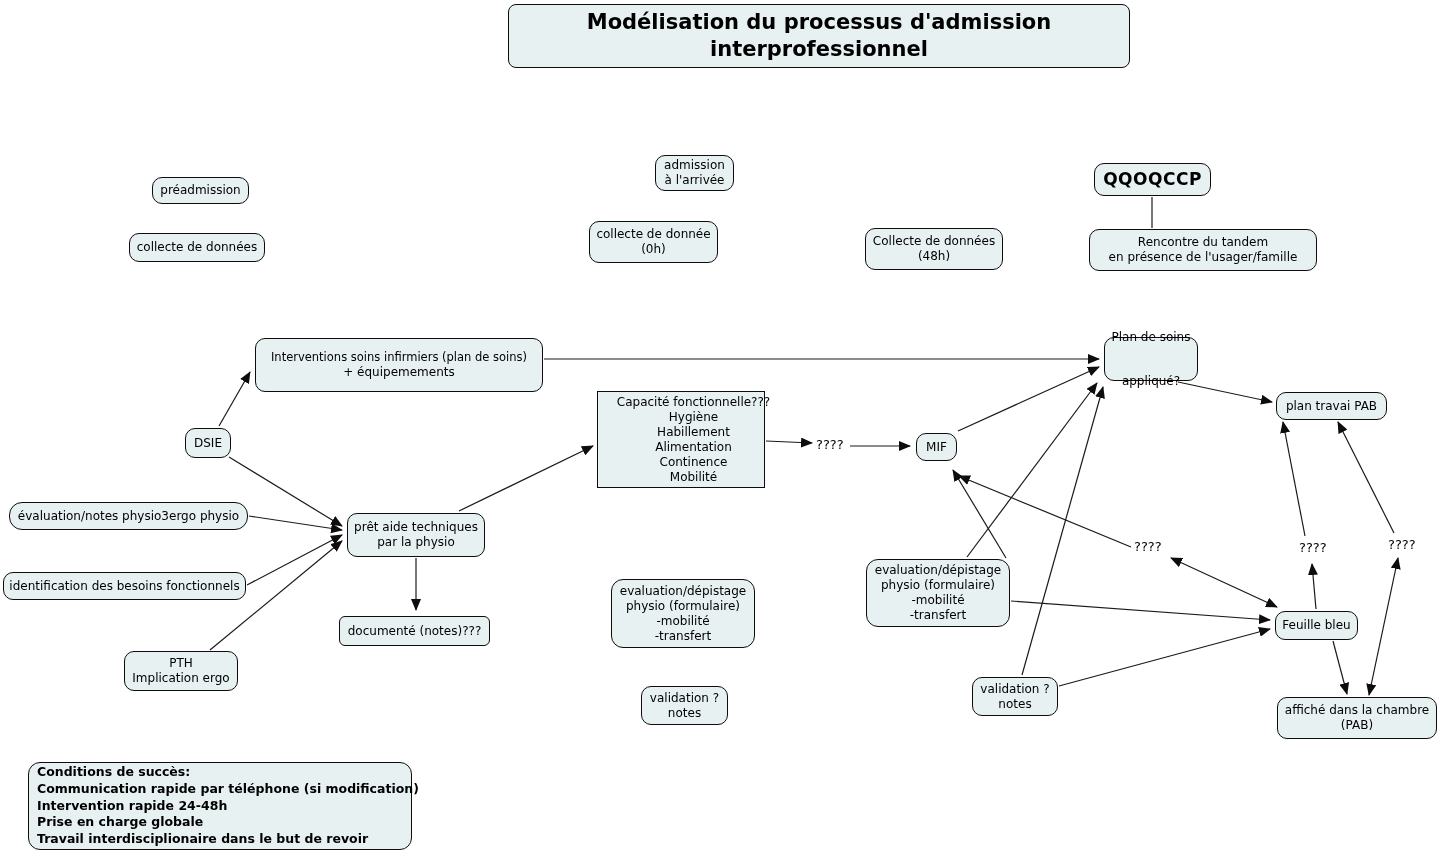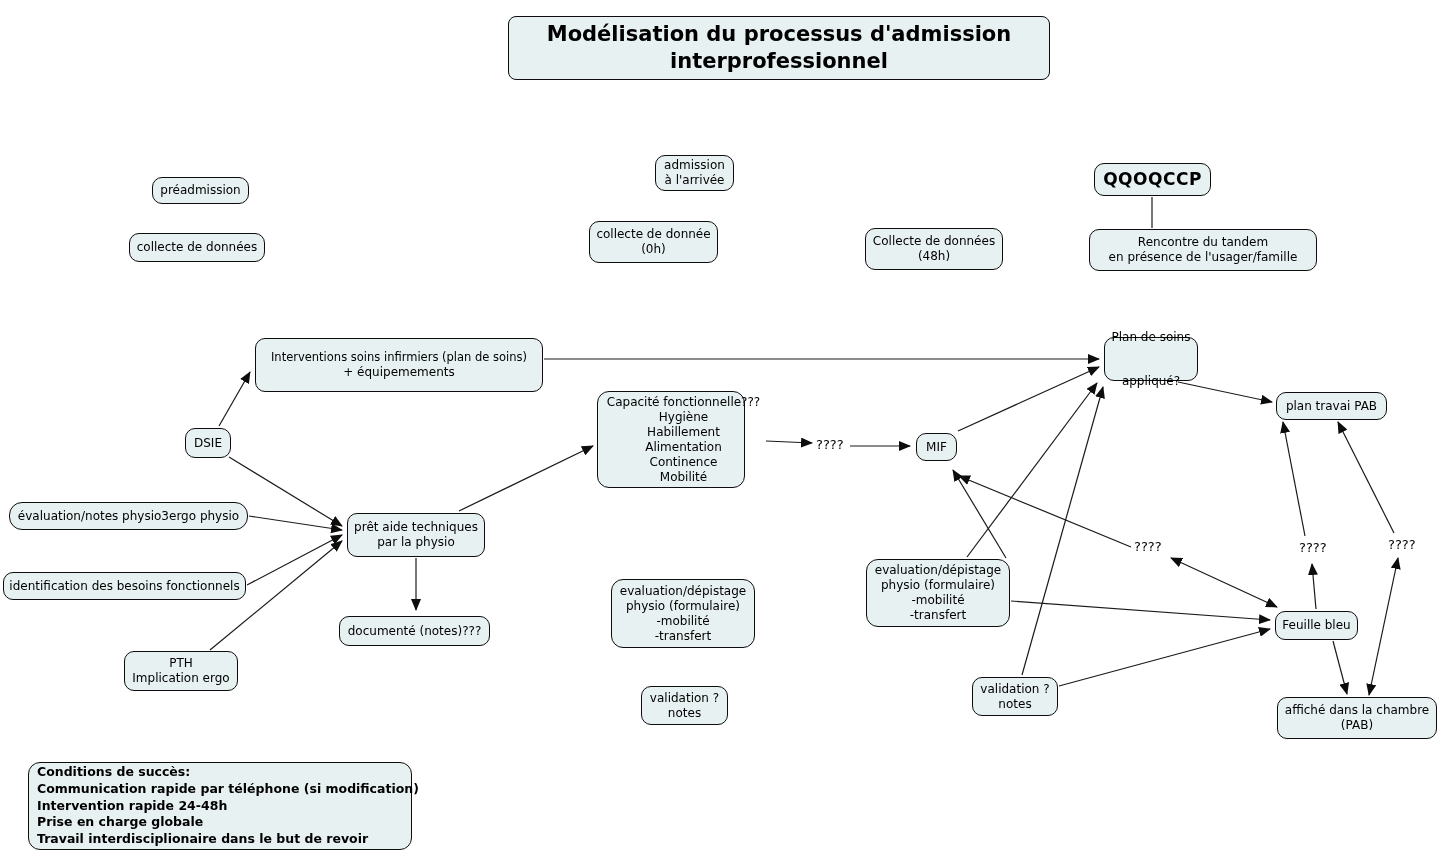--- a/index.html
+++ b/index.html
@@ -50,21 +50,21 @@
     <line x1="1059" y1="686" x2="1270" y2="629" marker-end="url(#arr)"></line>
     <line x1="1316" y1="609" x2="1312" y2="564" marker-end="url(#arr)"></line>
     <line x1="1305" y1="536" x2="1283" y2="422" marker-end="url(#arr)"></line>
     <line x1="1333" y1="641" x2="1347" y2="694" marker-end="url(#arr)"></line>
     <line x1="1369" y1="695" x2="1398" y2="558" marker-start="url(#arr)" marker-end="url(#arr)"></line>
     <line x1="1394" y1="533" x2="1338" y2="422" marker-end="url(#arr)"></line>
     <line x1="1178" y1="382" x2="1272" y2="402" marker-end="url(#arr)"></line>
     <line x1="1152" y1="197" x2="1152" y2="228"></line>
   </svg>
 
-  <div class="node title" style="left:508px;top:16px;width:542px;height:64px;">
+  <div class="node title" style="left:508px;top:4px;width:622px;height:64px;">
     <span class="ln">Modélisation du processus d'admission</span>
     <span class="ln">interprofessionnel</span>
   </div>
 
   <div class="node" style="left:152px;top:177px;width:97px;height:27px;">
     <span class="ln">préadmission</span>
   </div>
 
   <div class="node" style="left:129px;top:233px;width:136px;height:29px;">
     <span class="ln">collecte de données</span>
@@ -96,21 +96,21 @@
 
   <div class="node" style="left:255px;top:338px;width:288px;height:54px;">
     <span class="ln" style="font-size:11.5px;">Interventions soins infirmiers (plan de soins)</span>
     <span class="ln">+ équipemements</span>
   </div>
 
   <div class="node" style="left:185px;top:428px;width:46px;height:30px;">
     <span class="ln">DSIE</span>
   </div>
 
-  <div class="node" style="left:597px;top:391px;width:148px;height:97px;border-radius:12px;padding-left:30px;">
+  <div class="node" style="left:597px;top:391px;width:168px;height:97px;border-radius:0;padding-left:30px;">
     <span class="ln">Capacité fonctionnelle???</span>
     <span class="ln">Hygiène</span>
     <span class="ln">Habillement</span>
     <span class="ln">Alimentation</span>
     <span class="ln">Continence</span>
     <span class="ln">Mobilité</span>
   </div>
 
   <div class="node" style="left:916px;top:433px;width:41px;height:28px;">
     <span class="ln">MIF</span>
@@ -127,21 +127,21 @@
   <div class="node" style="left:124px;top:651px;width:114px;height:40px;">
     <span class="ln">PTH</span>
     <span class="ln">Implication ergo</span>
   </div>
 
   <div class="node" style="left:347px;top:513px;width:138px;height:44px;">
     <span class="ln">prêt aide techniques</span>
     <span class="ln">par la physio</span>
   </div>
 
-  <div class="node" style="left:339px;top:616px;width:151px;height:30px;">
+  <div class="node" style="left:339px;top:616px;width:151px;height:30px;border-radius:6px;">
     <span class="ln">documenté (notes)???</span>
   </div>
 
   <div class="node" style="left:611px;top:579px;width:144px;height:69px;border-radius:12px;">
     <span class="ln">evaluation/dépistage</span>
     <span class="ln">physio (formulaire)</span>
     <span class="ln">-mobilité</span>
     <span class="ln">-transfert</span>
   </div>
 

